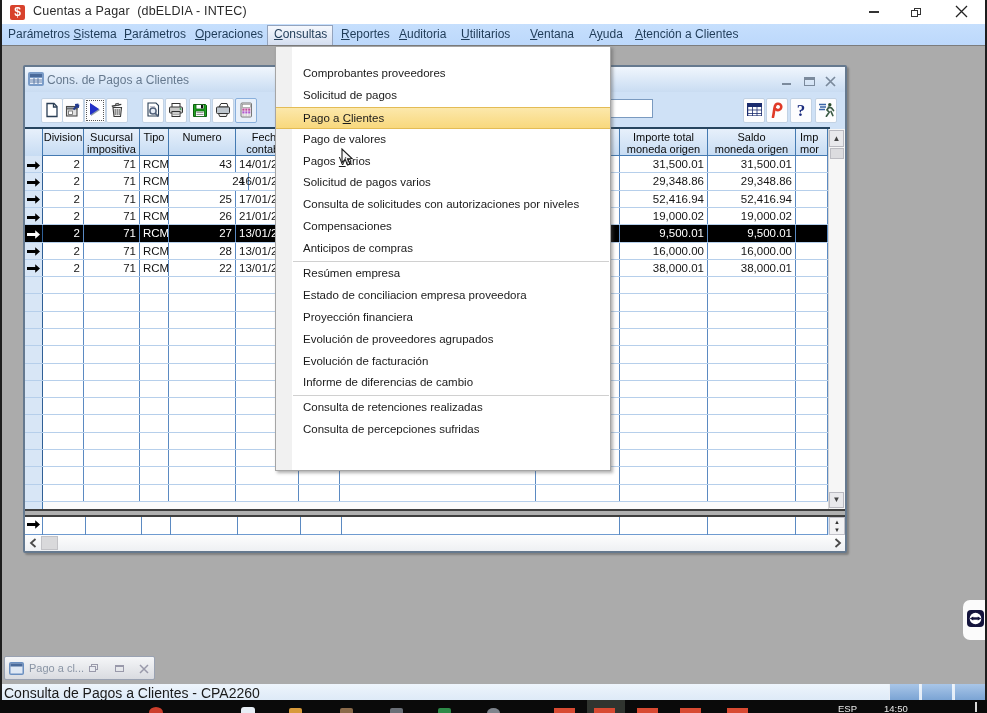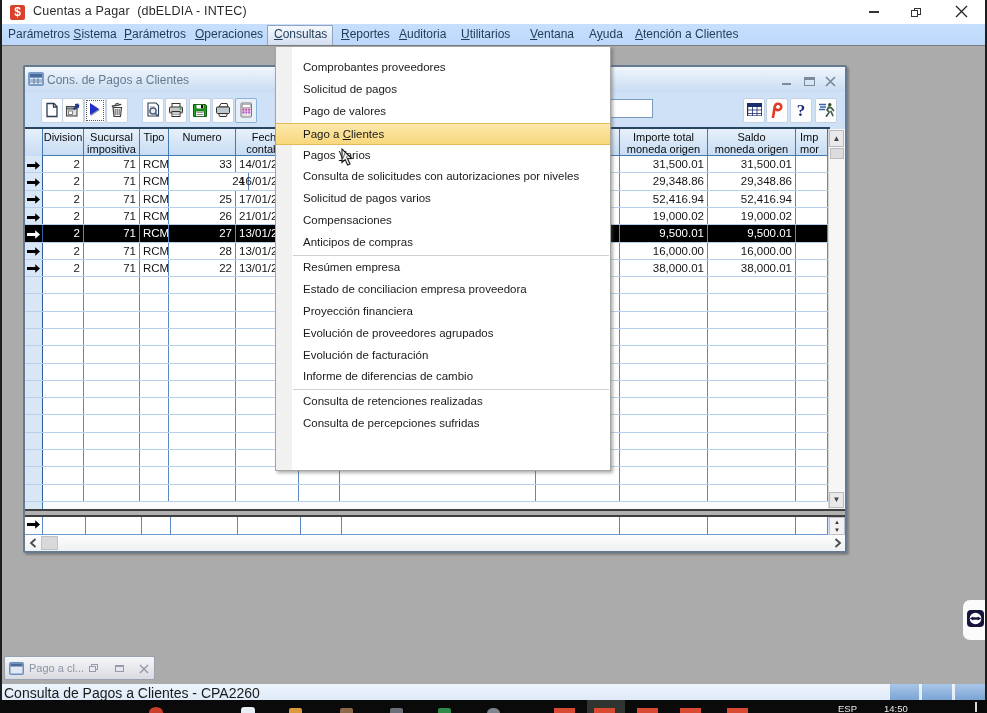--- a/index.html
+++ b/index.html
@@ -188,21 +188,21 @@
     <div class="hc" style="left:683px;width:88px">Saldo<br>moneda origen</div>
     <div class="hc" style="left:771px;width:32px;text-align:left;padding-left:4px">Imp<br>mor</div>
     </div>
     <div class="row" style="top:89.20px;background:#fff;color:#151515">
         <div class="cell gutc" style="left:0;width:18px;background:#d8e6f6;text-align:center"><svg width="15" height="9" style="vertical-align:middle">
             <path d="M1 3h8.2V0.2L14 4.5 9.2 8.8V6H1z" fill="#000"></path>
           </svg></div>
         <div class="cell num" style="left:18px;width:41px">2</div>
         <div class="cell num" style="left:59px;width:56px">71</div>
         <div class="cell" style="left:115px;width:29px;padding-left:3px">RCM</div>
-        <div class="cell num" style="left:144px;width:67px">33</div>
+        <div class="cell num" style="left:144px;width:67px">43</div>
         <div class="cell" style="left:211px;width:63px;padding-left:3px">14/01/20</div>
         <div class="cell" style="left:274px;width:41px"></div>
         <div class="cell" style="left:315px;width:196px"></div>
         <div class="cell" style="left:511px;width:84px"></div>
         <div class="cell num" style="left:595px;width:88px">31,500.01</div>
         <div class="cell num" style="left:683px;width:88px">31,500.01</div>
         <div class="cell" style="left:771px;width:32px"></div>
       </div>
     <div class="row" style="top:106.48px;background:#fff;color:#151515">
         <div class="cell gutc" style="left:0;width:18px;background:#d8e6f6;text-align:center"><svg width="15" height="9" style="vertical-align:middle">
@@ -516,28 +516,28 @@
         <path d="M6.5 1 L2 5 L6.5 9" fill="none" stroke="#4a4a4a" stroke-width="1.8"></path>
       </svg>
     <div class="abs" style="left:16px;top:469px;width:17px;height:13.5px;background:#d9d9db;border:1px solid #c2c2c6"></div>
     <svg class="abs" style="left:809px;top:471px" width="8" height="10">
         <path d="M1.5 1 L6 5 L1.5 9" fill="none" stroke="#4a4a4a" stroke-width="1.8"></path>
       </svg>
   </div>
 
   <div class="abs" id="menu">
     <div id="mgut"></div>
-    <div style="position:relative;padding-top:10px">
+    <div style="position:relative;padding-top:16px">
       <div class="mitem">Comprobantes proveedores</div>
       <div class="mitem">Solicitud de pagos</div>
+      <div class="mitem hl">Pago a <u>C</u>lientes</div>
       <div class="mitem">Pago de valores</div>
-      <div class="mitem hl">Pago a <u>C</u>lientes</div>
       <div class="mitem">Pagos <u>V</u>arios</div>
+      <div class="mitem">Solicitud de pagos varios</div>
       <div class="mitem">Consulta de solicitudes con autorizaciones por niveles</div>
-      <div class="mitem">Solicitud de pagos varios</div>
       <div class="mitem">Compensaciones</div>
       <div class="mitem">Anticipos de compras</div>
       <div class="msep">
           <div></div>
         </div>
       <div class="mitem">Resúmen empresa</div>
       <div class="mitem">Estado de conciliacion empresa proveedora</div>
       <div class="mitem">Proyección financiera</div>
       <div class="mitem">Evolución de proveedores agrupados</div>
       <div class="mitem">Evolución de facturación</div>

